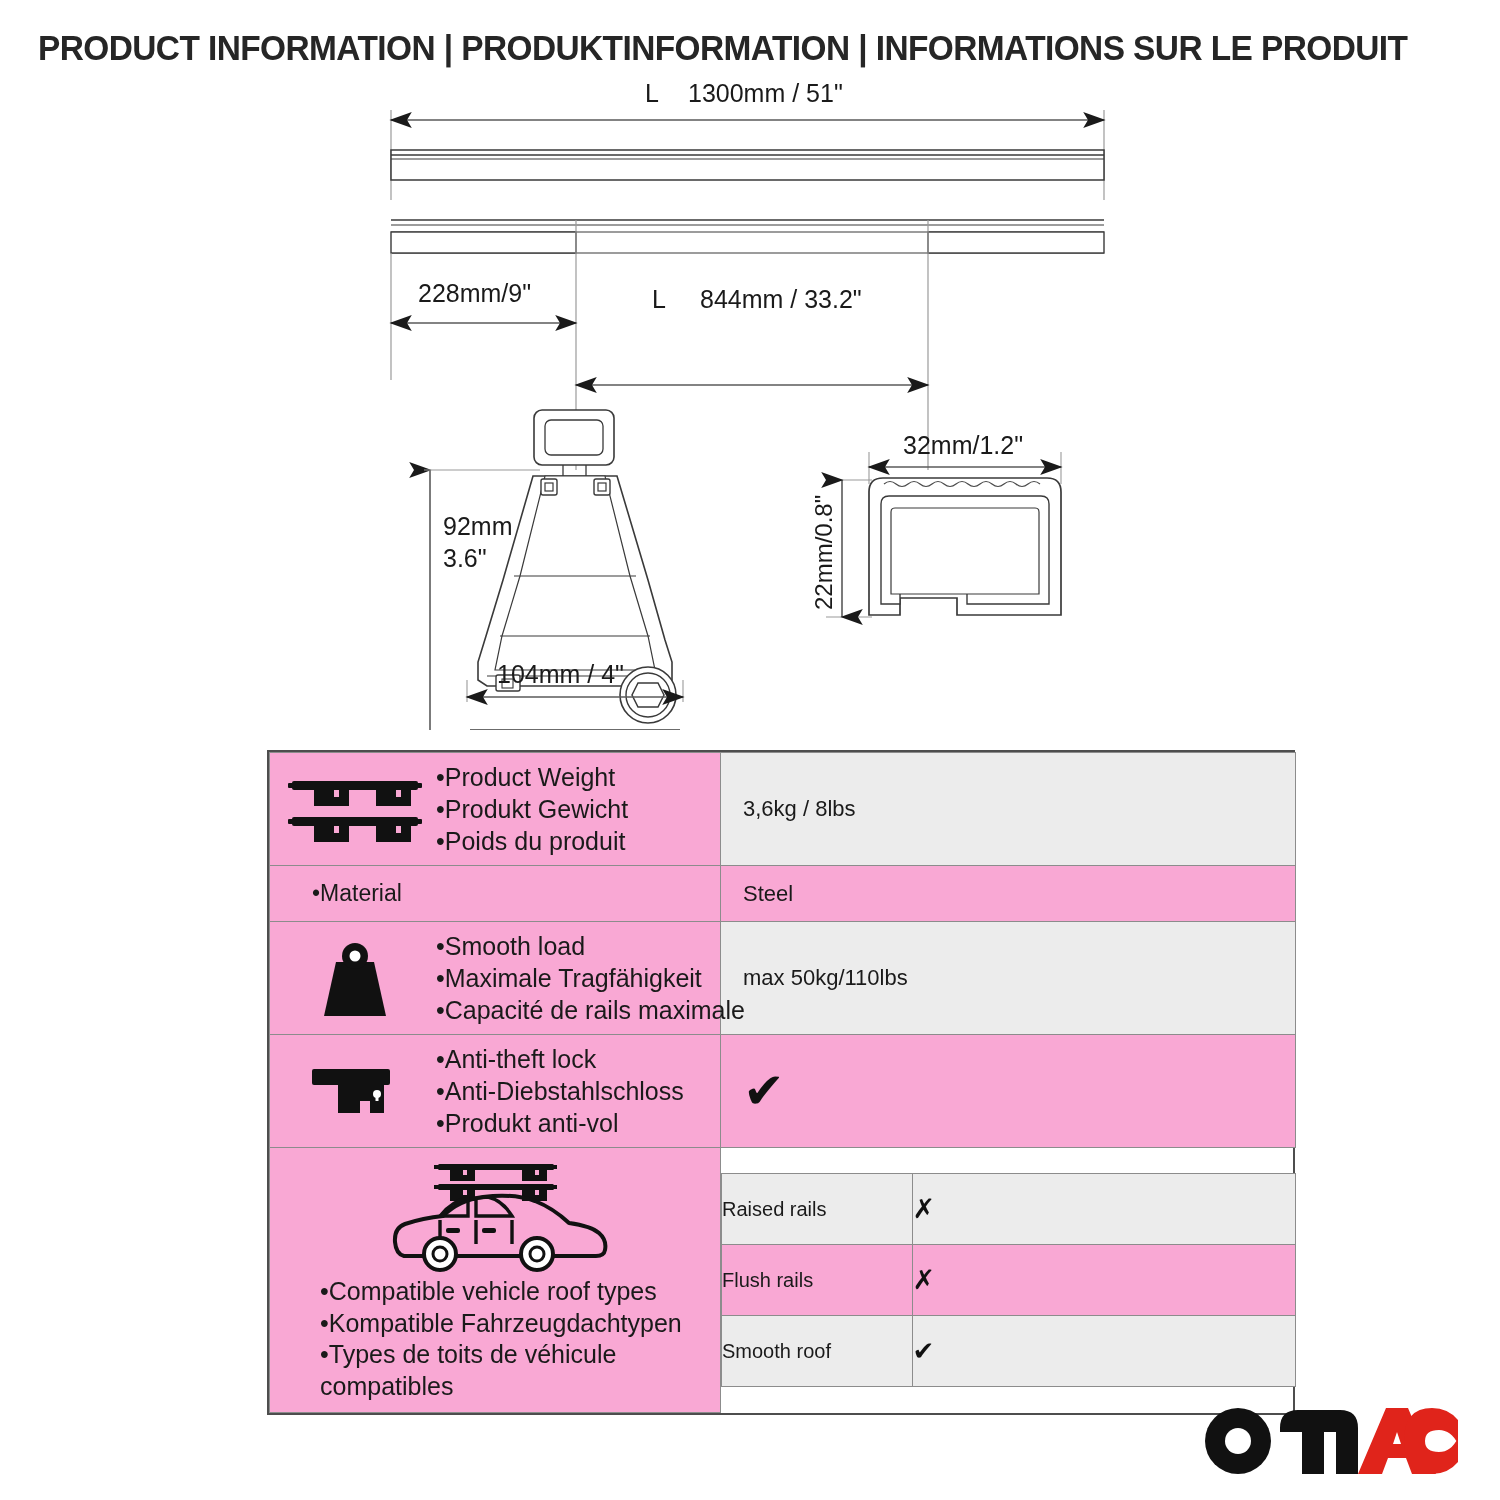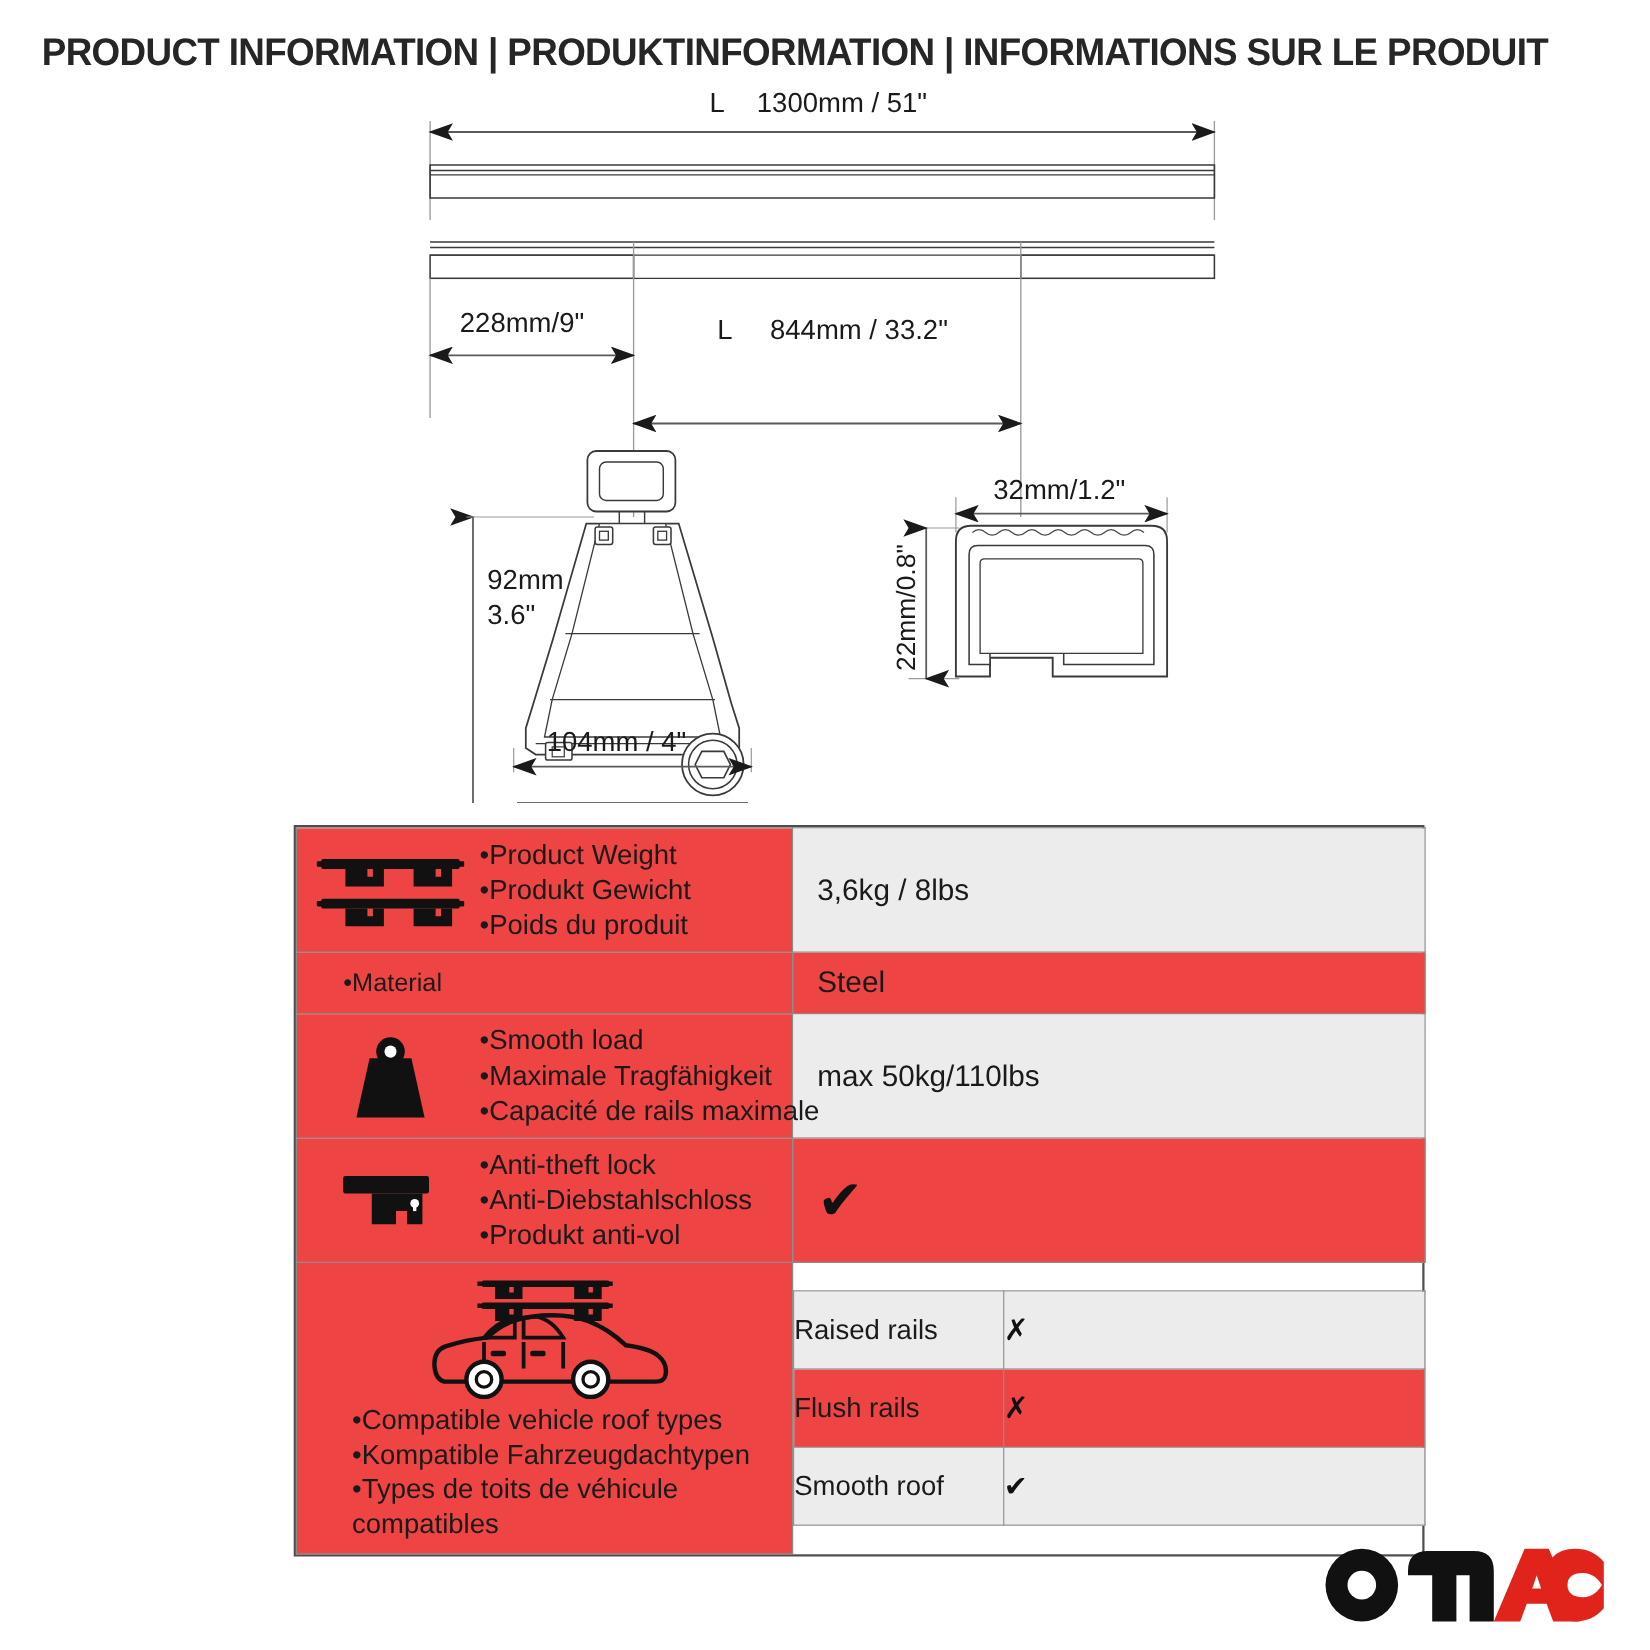--- a/index.html
+++ b/index.html
@@ -69,21 +69,21 @@
   }
   #spec-table td {
     border: 1px solid #8c8c8c;
     vertical-align: middle;
     padding: 0;
   }
   .col-label { width: 451px; }
   .col-value { width: 575px; }
 
   .row-shaded { background: #ececec; }
-  .row-plain  { background: #ef4444; }
+  .row-plain  { background: #f9a8d4; }
 
   .label-cell {
     display: flex;
     align-items: center;
     gap: 6px;
     padding: 8px 6px 8px 10px;
     box-sizing: border-box;
   }
   .label-icon {
     flex: 0 0 auto;
@@ -93,21 +93,21 @@
     justify-content: center;
   }
   .label-text {
     font-size: 25px;
     line-height: 1.28;
     color: #1a1a1a;
     white-space: nowrap;
   }
   .value-cell {
     padding: 10px 0 10px 22px;
-    font-size: 27px;
+    font-size: 22px;
     color: #1a1a1a;
   }
 
   .material-label {
     padding: 14px 0 14px 42px;
     font-size: 23px;
   }
 
   .mark-tick {
     font-size: 50px;
@@ -135,21 +135,21 @@
     border-collapse: collapse;
     table-layout: fixed;
   }
   .sub-table td {
     border: 1px solid #8c8c8c;
     height: 70px;
     padding: 0;
   }
   .sub-name {
     padding-left: 18px;
-    font-size: 25px;
+    font-size: 20px;
     color: #1a1a1a;
   }
   .sub-mark {
     padding-left: 14px;
     width: 382px;
   }
   .compat-left {
     padding: 4px 10px 10px 10px;
     text-align: left;
   }

